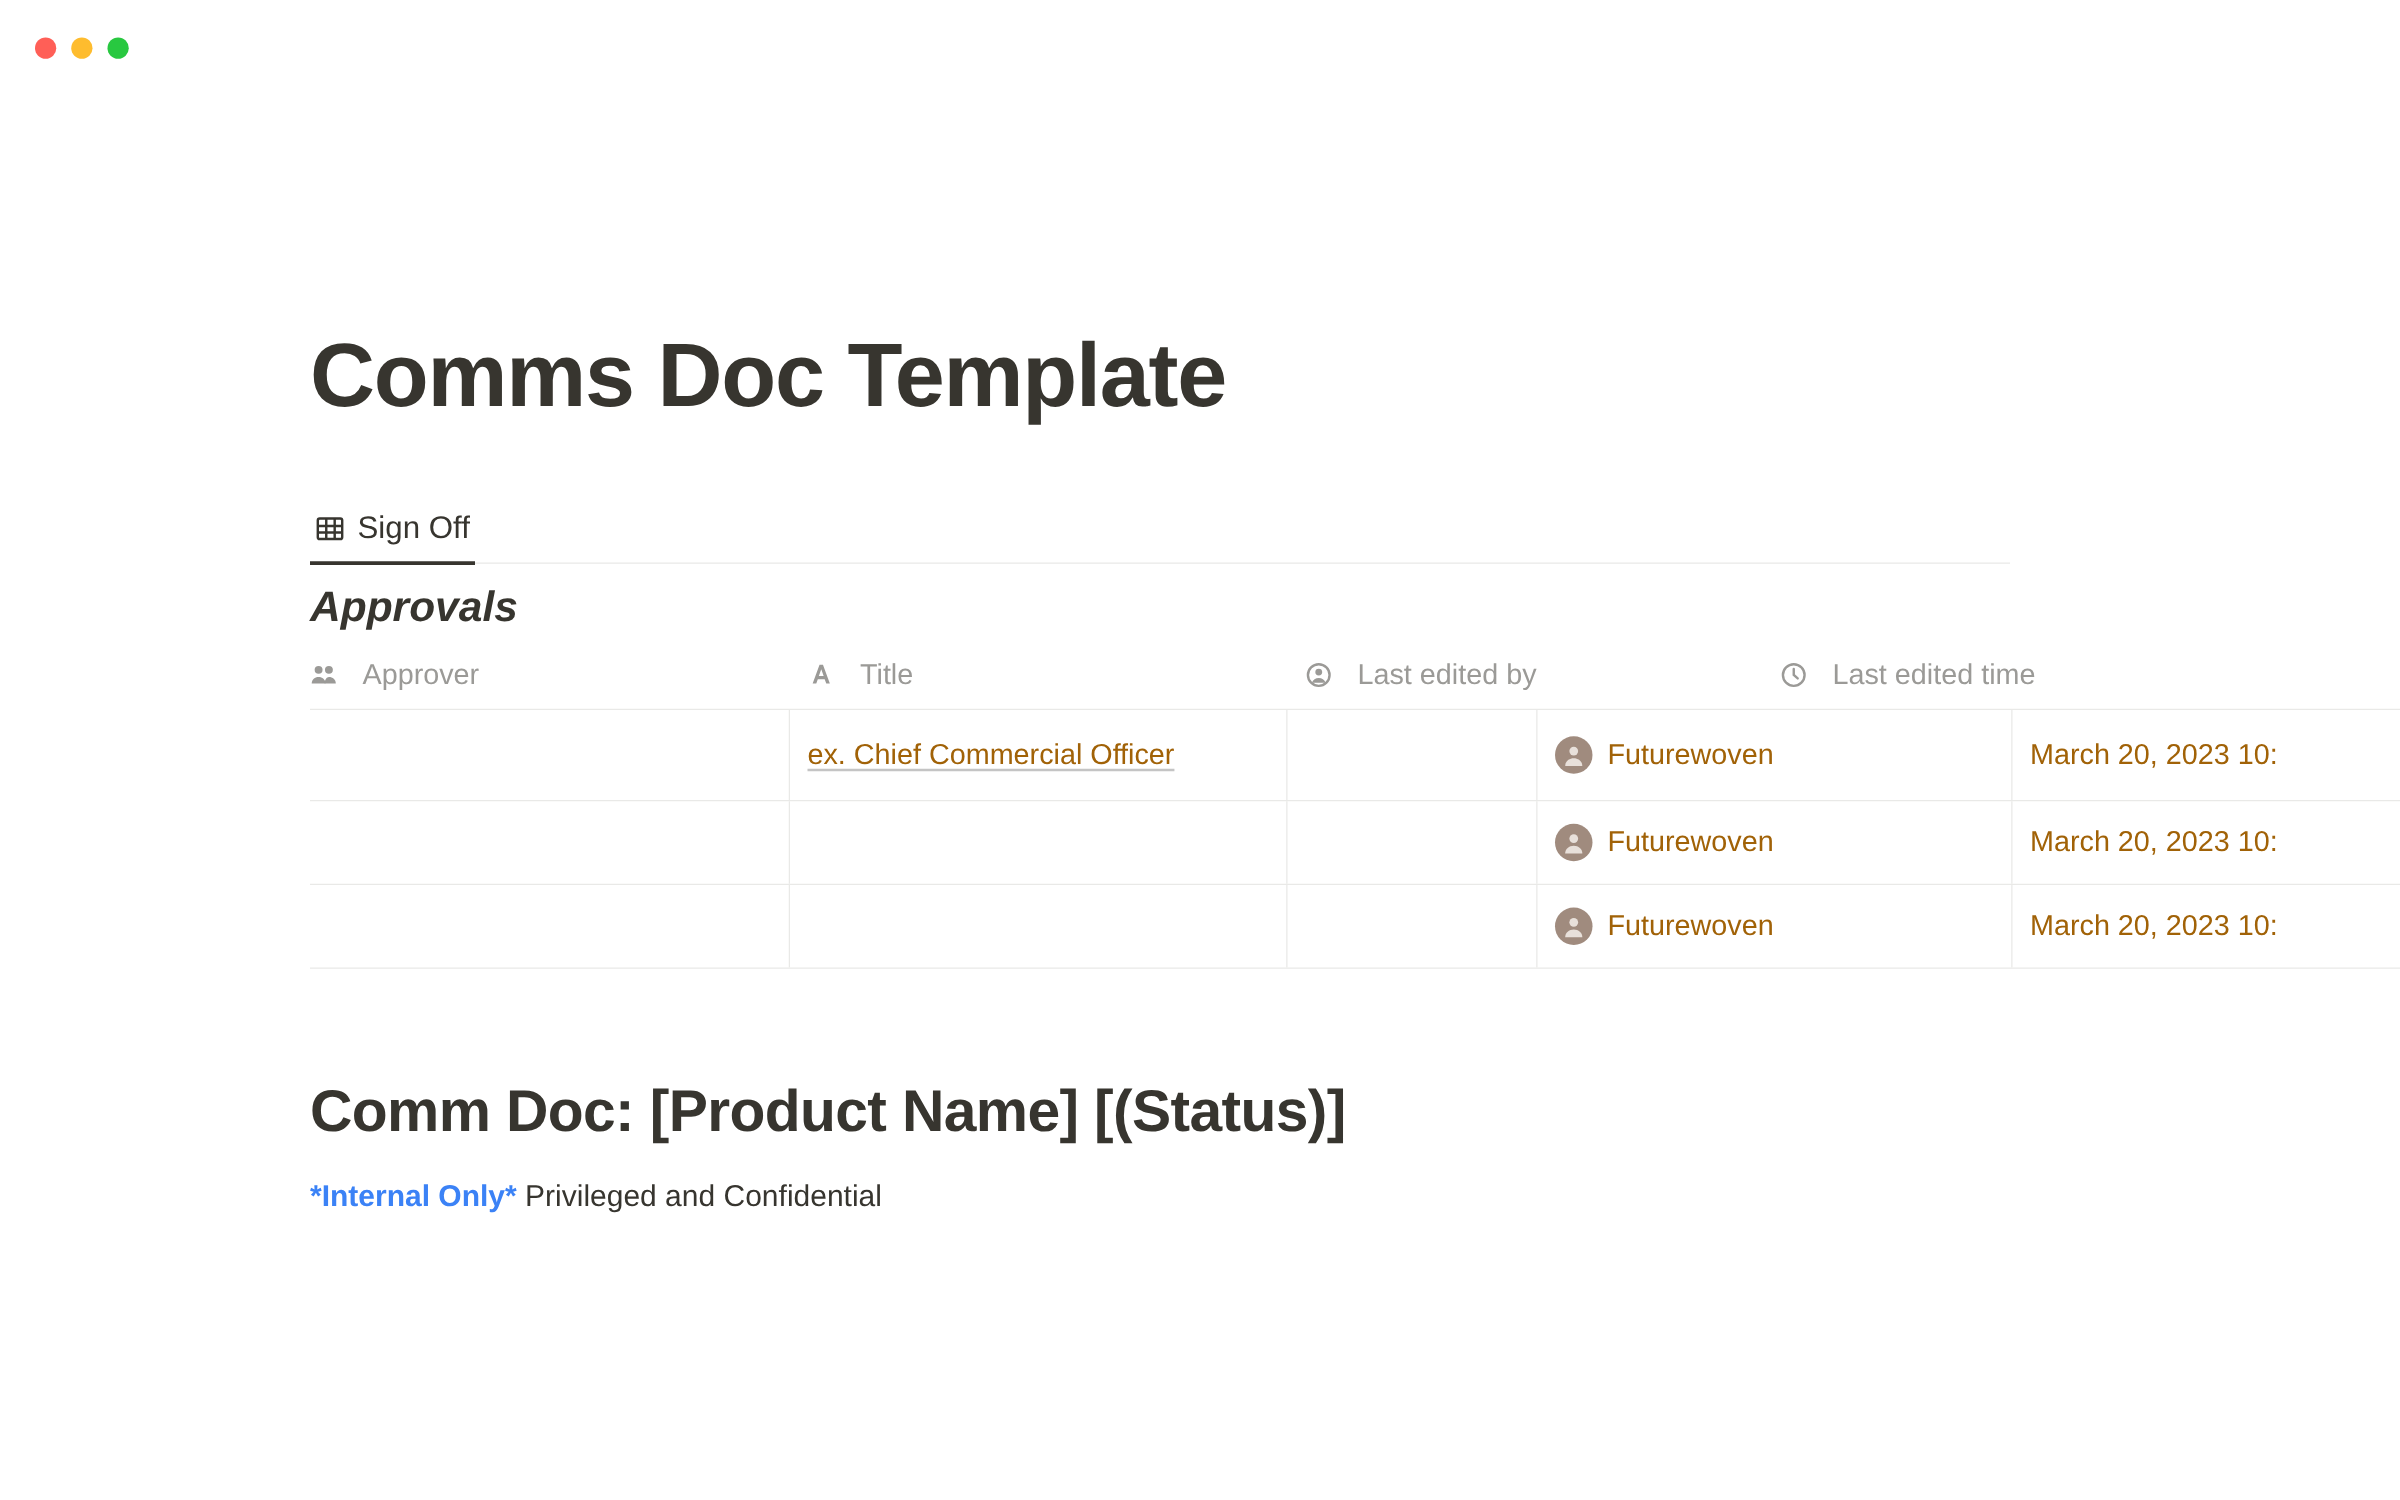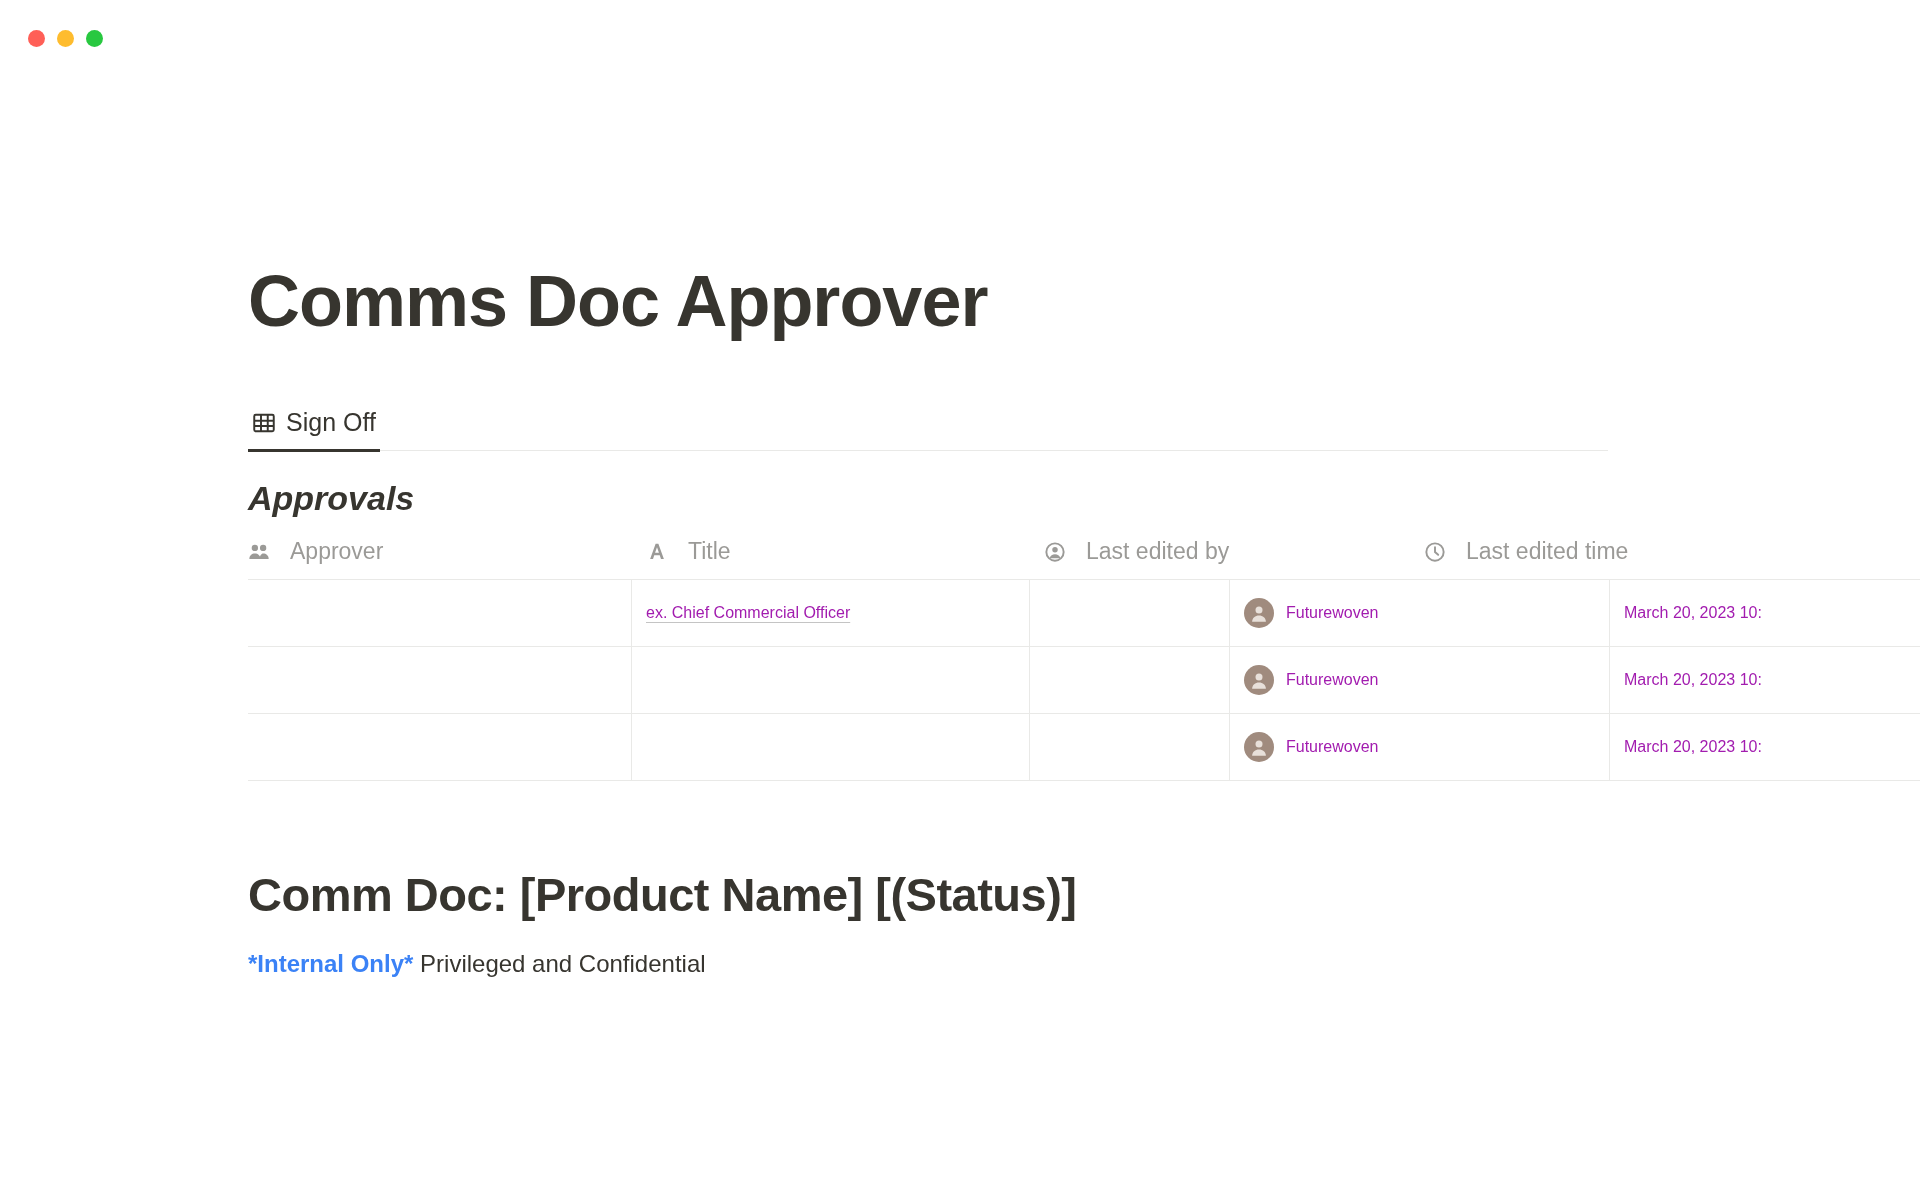--- a/index.html
+++ b/index.html
@@ -40,21 +40,21 @@
     font-size: 72px;
     font-weight: 700;
     color: #37352f;
     letter-spacing: -1px;
     margin-bottom: 58px;
   }
 
   .tab-bar {
     display: flex;
     border-bottom: 1.5px solid #e9e9e7;
-    margin-bottom: 28px;
+    margin-bottom: 16px;
     width: 1360px;
   }
   .tab {
     display: flex;
     align-items: center;
     gap: 10px;
     padding: 8px 4px 12px 4px;
     font-size: 25px;
     font-weight: 500;
     color: #37352f;
@@ -88,22 +88,22 @@
   }
   .approvals-header .col {
     display: flex;
     align-items: center;
     gap: 20px;
     padding: 12px 10px 14px 0;
   }
   .approvals-row {
     display: flex;
     border-bottom: 1.5px solid #e9e9e7;
-    font-size: 16px;
-    color: #a21caf;
+    font-size: 23px;
+    color: #a16207;
   }
   .approvals-row .col {
     display: flex;
     align-items: center;
     gap: 12px;
     padding: 18px 10px 18px 0;
     border-right: 1.5px solid #e9e9e7;
   }
   .approvals-row .col:last-child { border-right: none; }
 
@@ -164,21 +164,21 @@
 <body>
 
 <div class="window-controls">
   <div class="control-dot dot-red"></div>
   <div class="control-dot dot-yellow"></div>
   <div class="control-dot dot-green"></div>
 </div>
 
 <div class="page-content">
 
-  <h1 class="page-title">Comms Doc Approver</h1>
+  <h1 class="page-title">Comms Doc Template</h1>
 
   <div class="tab-bar">
     <div class="tab active">
       <span class="tab-icon">
         <svg viewBox="0 0 16 16" fill="none" stroke="#37352f" stroke-width="1.3">
           <rect x="1.5" y="2.5" width="13" height="11" rx="1"></rect>
           <line x1="1.5" y1="6.5" x2="14.5" y2="6.5"></line>
           <line x1="1.5" y1="10" x2="14.5" y2="10"></line>
           <line x1="6" y1="2.5" x2="6" y2="13.5"></line>
           <line x1="10.5" y1="2.5" x2="10.5" y2="13.5"></line>

